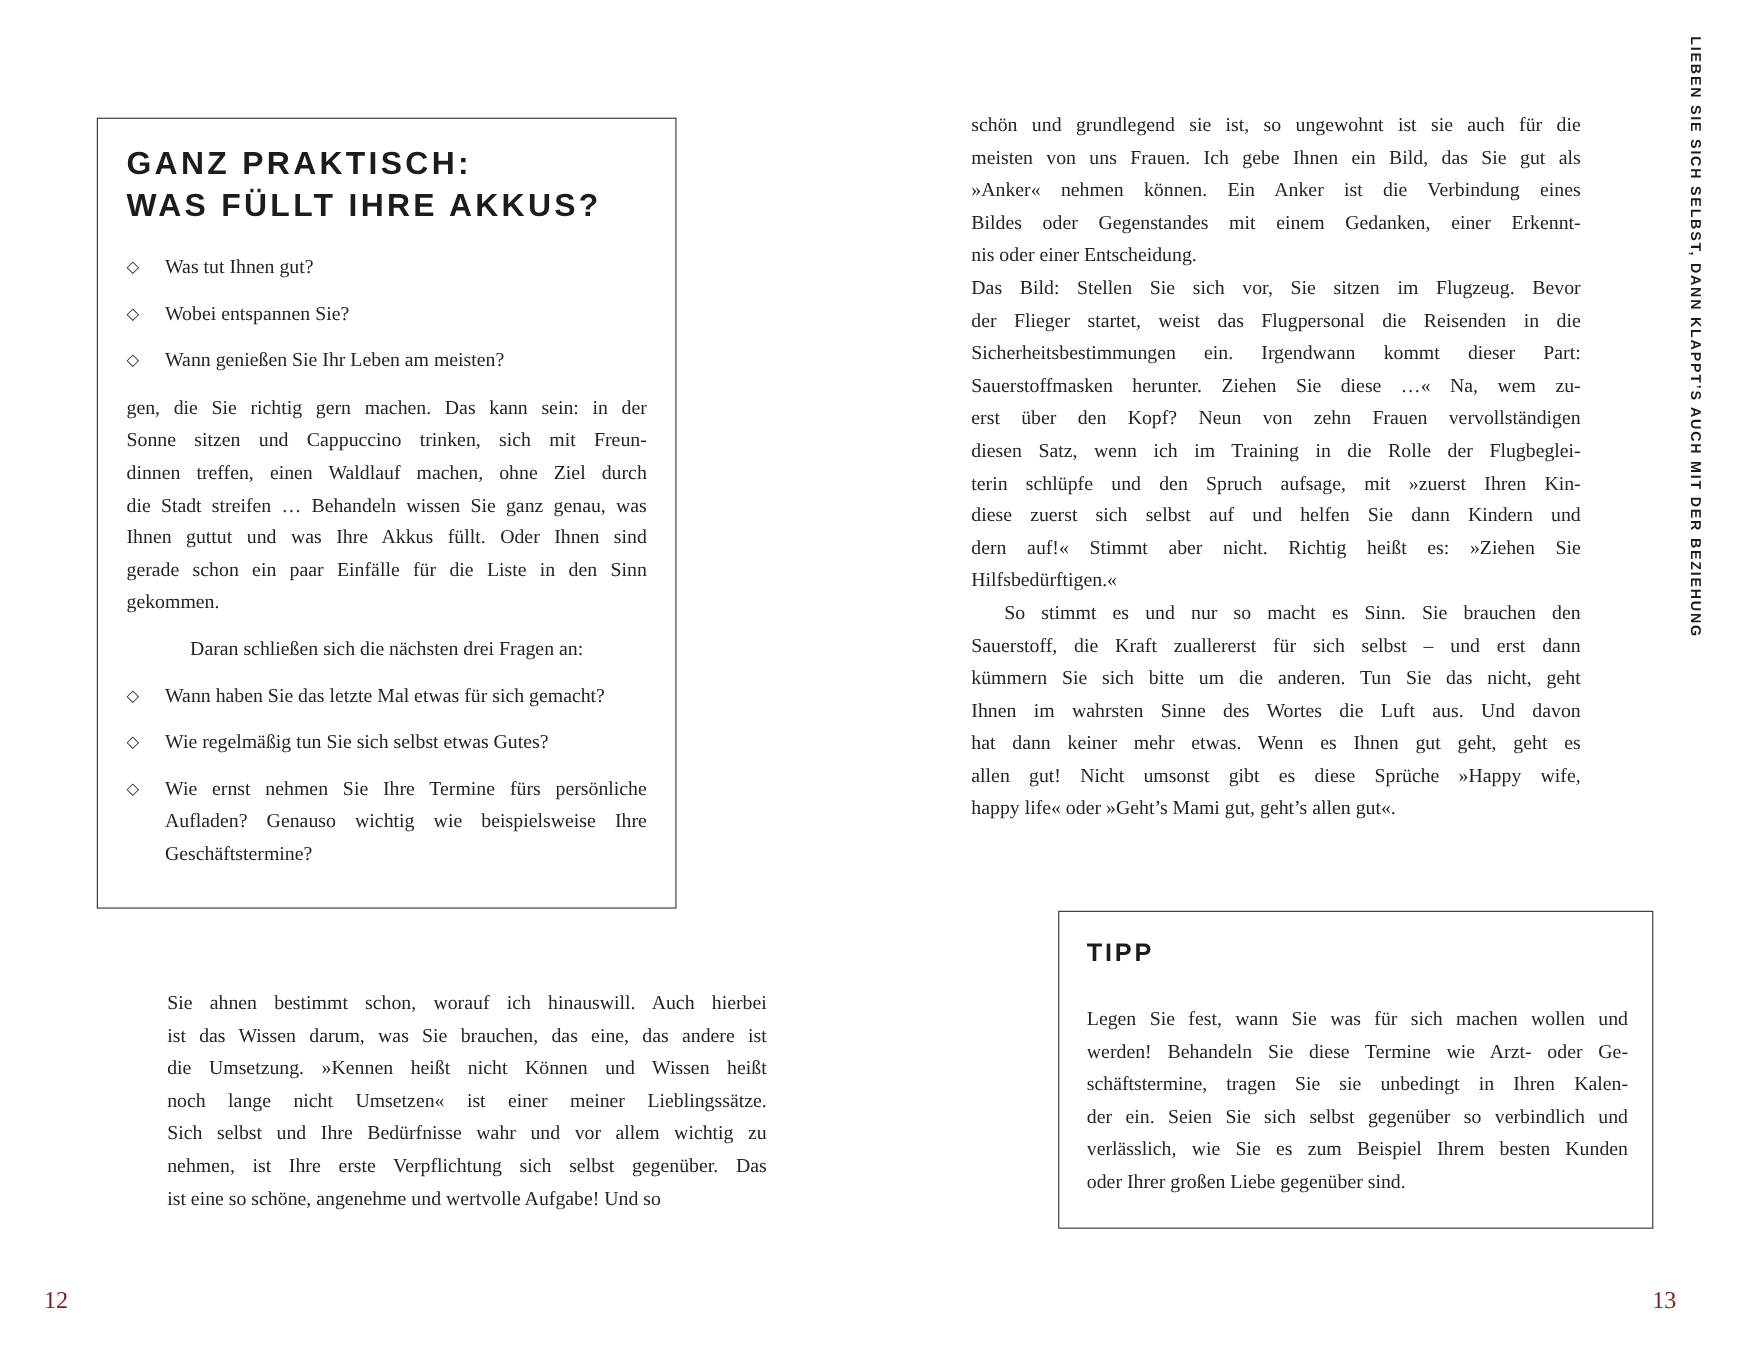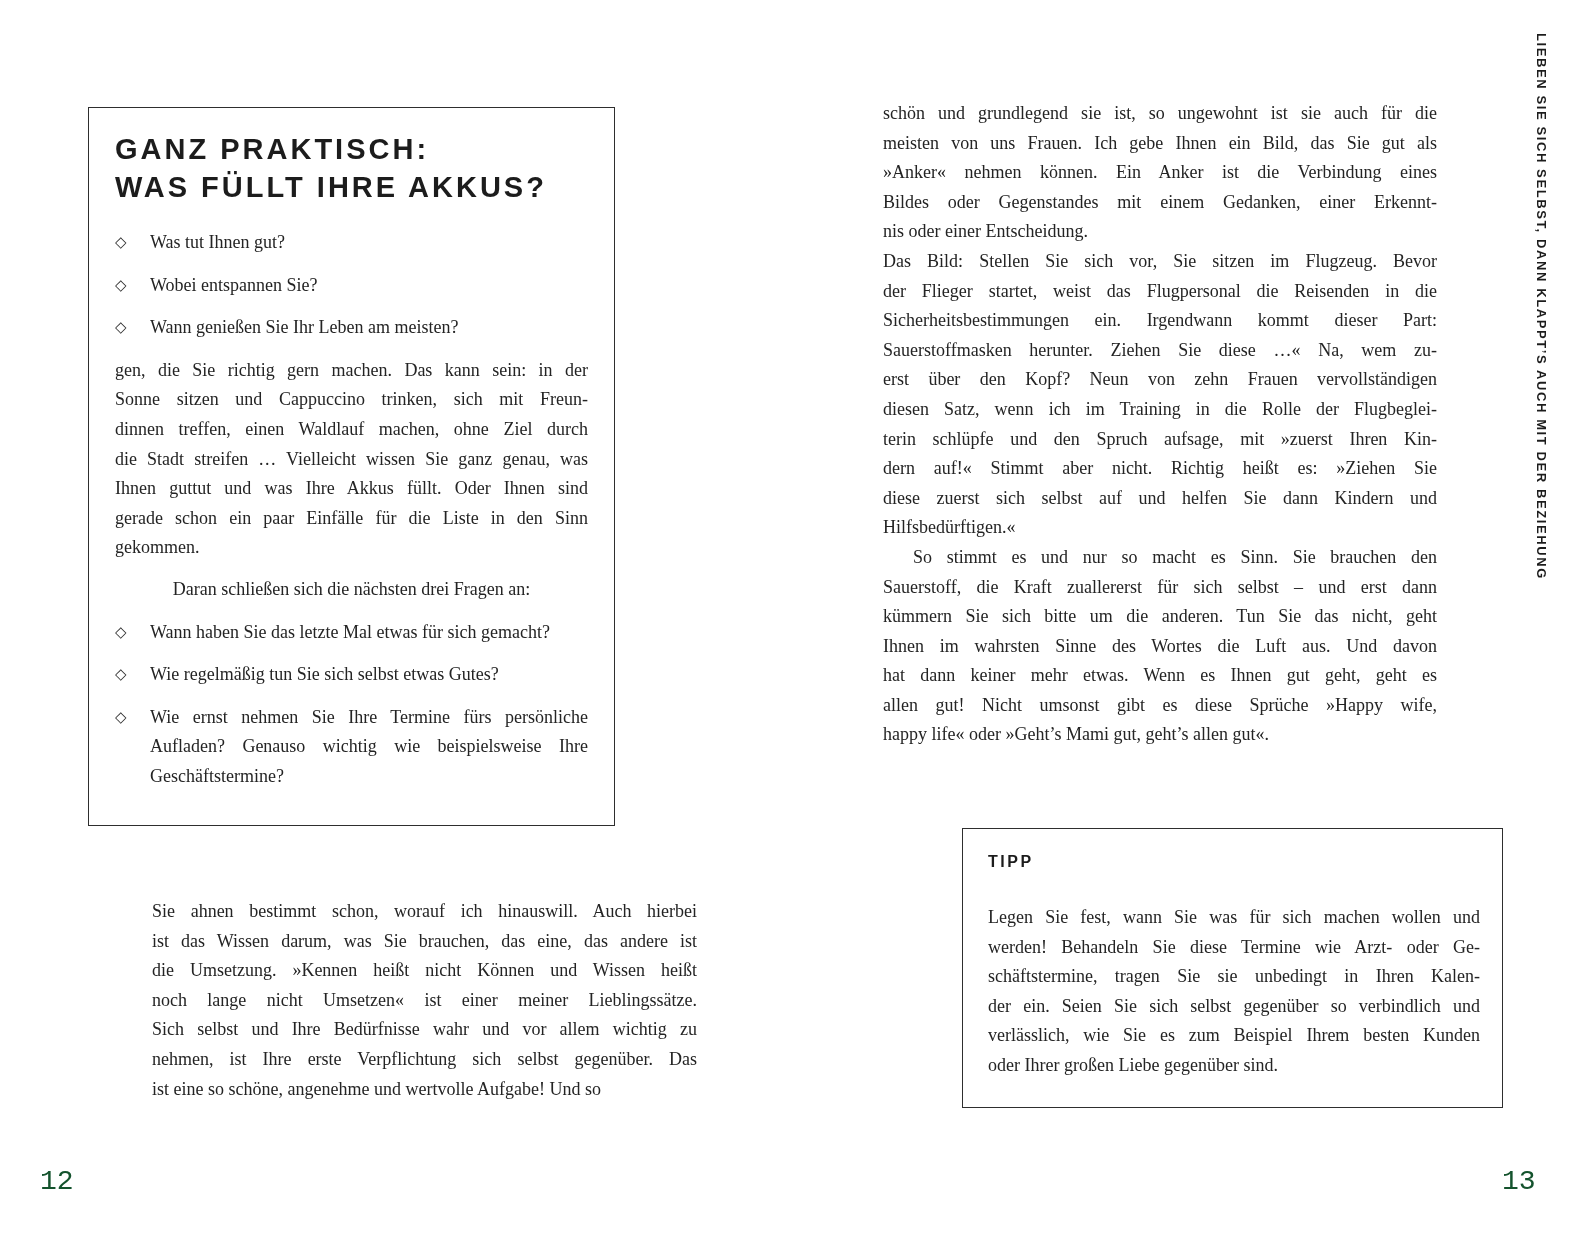--- a/index.html
+++ b/index.html
@@ -45,35 +45,35 @@
   .right-text{position:absolute;left:883px;top:99px;width:554px;}
   .right-text .para{margin:0;}
   
   .tip-box{
     position:absolute;left:962px;top:828px;width:541px;
     border:1.5px solid #2e2e2e;box-sizing:border-box;
     padding:24px 22px 26px 25px;
   }
   .tip-label{
     font-family:"Liberation Sans", sans-serif;font-weight:bold;
-    font-size:16px;letter-spacing:2.5px;color:#1c1c1c;
+    font-size:23px;letter-spacing:2.5px;color:#1c1c1c;
     margin-bottom:32px;white-space:nowrap;
   }
   
   .margin-header{
     position:absolute;left:1534px;top:33px;
     writing-mode:vertical-rl;
     font-family:"Liberation Sans", sans-serif;font-weight:bold;
     font-size:13px;letter-spacing:1.6px;color:#1c1c1c;
     white-space:nowrap;
   }
   
   .page-number{
-    position:absolute;font-family:Liberation Mono, monospace;
-    font-size:28px;line-height:24px;color:#14532d;
+    position:absolute;font-family:Liberation Serif, serif;
+    font-size:22px;line-height:24px;color:#7f1d1d;
   }
   .page-number.left{left:40px;top:1170px;}
   .page-number.right{left:1502px;top:1170px;}
 </style>
 </head>
 <body>
 
 <div class="spread">
 
   <section>
@@ -102,21 +102,21 @@
             <div class="bullet-lines">
               <div class="tline last">Wann genießen Sie Ihr Leben am meisten?</div>
             </div>
           </div>
         </div>
 
       <div class="para">
           <div class="tline">gen, die Sie richtig gern machen. Das kann sein: in der</div>
           <div class="tline">Sonne sitzen und Cappuccino trinken, sich mit Freun-</div>
           <div class="tline">dinnen treffen, einen Waldlauf machen, ohne Ziel durch</div>
-          <div class="tline">die Stadt streifen … Vielleicht wissen Sie ganz genau, was</div>
+          <div class="tline">die Stadt streifen … Behandeln wissen Sie ganz genau, was</div>
           <div class="tline">Ihnen guttut und was Ihre Akkus füllt. Oder Ihnen sind</div>
           <div class="tline">gerade schon ein paar Einfälle für die Liste in den Sinn</div>
           <div class="tline last">gekommen.</div>
         </div>
 
       <div class="plainline lead-line">Daran schließen sich die nächsten drei Fragen an:</div>
 
       <div class="bullet-group">
           <div class="bullet-item">
             <span class="bullet-marker">◇</span>
@@ -165,22 +165,22 @@
           <div class="tline last">nis oder einer Entscheidung.</div>
         </div>
       <div class="para">
           <div class="tline">Das Bild: Stellen Sie sich vor, Sie sitzen im Flugzeug. Bevor</div>
           <div class="tline">der Flieger startet, weist das Flugpersonal die Reisenden in die</div>
           <div class="tline">Sicherheitsbestimmungen ein. Irgendwann kommt dieser Part:</div>
           <div class="tline">Sauerstoffmasken herunter. Ziehen Sie diese …« Na, wem zu-</div>
           <div class="tline">erst über den Kopf? Neun von zehn Frauen vervollständigen</div>
           <div class="tline">diesen Satz, wenn ich im Training in die Rolle der Flugbeglei-</div>
           <div class="tline">terin schlüpfe und den Spruch aufsage, mit »zuerst Ihren Kin-</div>
+          <div class="tline">diese zuerst sich selbst auf und helfen Sie dann Kindern und</div>
           <div class="tline">dern auf!« Stimmt aber nicht. Richtig heißt es: »Ziehen Sie</div>
-          <div class="tline">diese zuerst sich selbst auf und helfen Sie dann Kindern und</div>
           <div class="tline last">Hilfsbedürftigen.«</div>
         </div>
       <div class="para">
           <div class="tline indent">So stimmt es und nur so macht es Sinn. Sie brauchen den</div>
           <div class="tline">Sauerstoff, die Kraft zuallererst für sich selbst – und erst dann</div>
           <div class="tline">kümmern Sie sich bitte um die anderen. Tun Sie das nicht, geht</div>
           <div class="tline">Ihnen im wahrsten Sinne des Wortes die Luft aus. Und davon</div>
           <div class="tline">hat dann keiner mehr etwas. Wenn es Ihnen gut geht, geht es</div>
           <div class="tline">allen gut! Nicht umsonst gibt es diese Sprüche »Happy wife,</div>
           <div class="tline last">happy life« oder »Geht’s Mami gut, geht’s allen gut«.</div>

